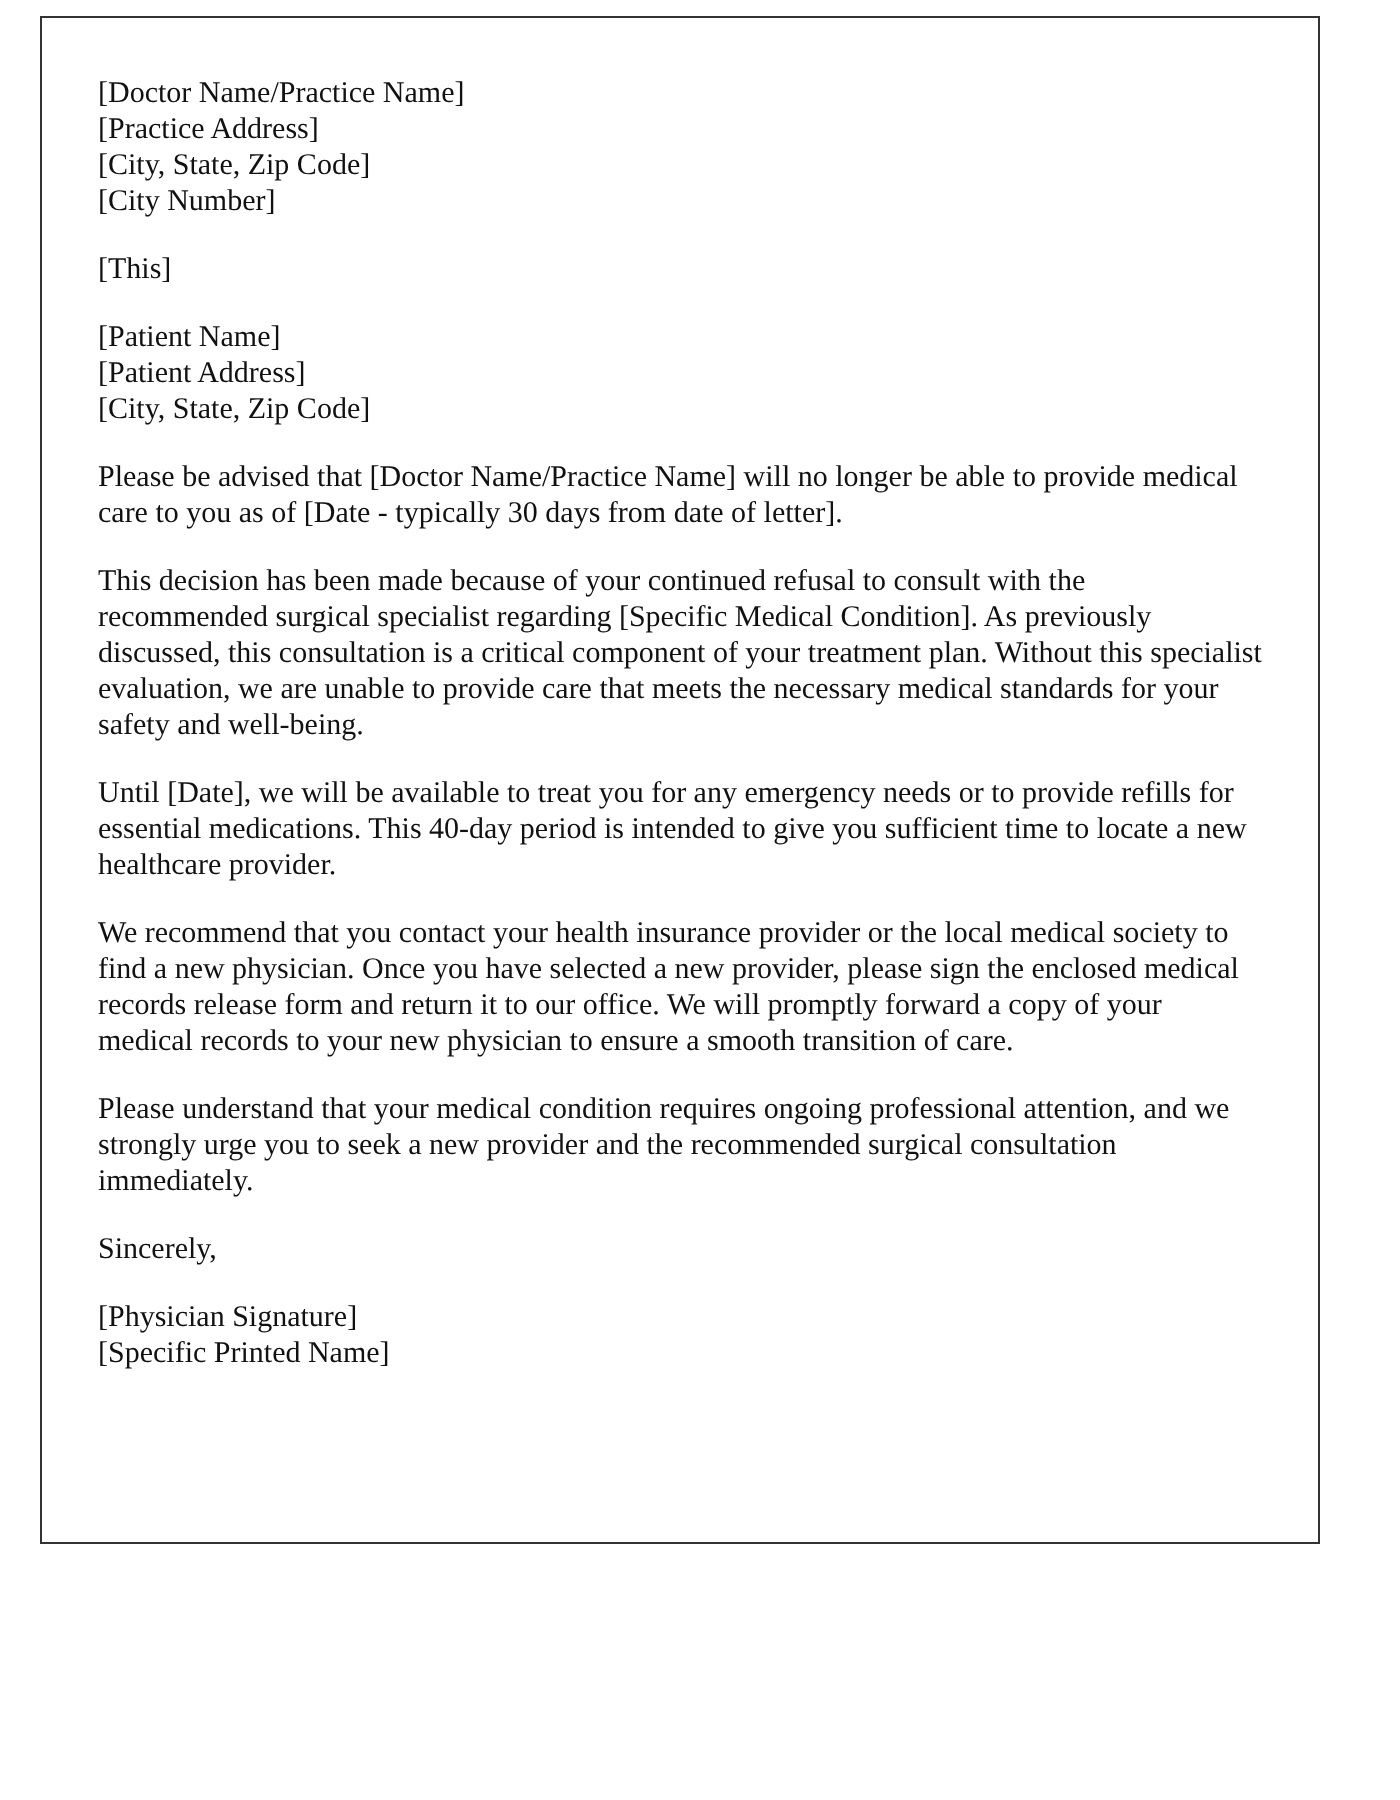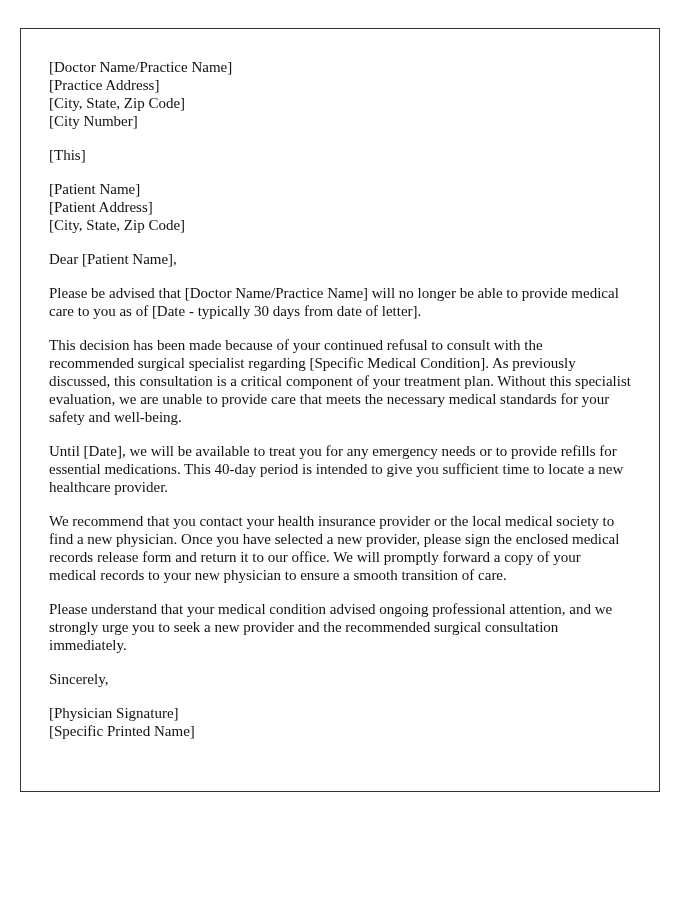--- a/index.html
+++ b/index.html
@@ -10,21 +10,21 @@
     body {
       width: 700px;
       height: 900px;
       position: relative;
       font-family: "Liberation Serif", "DejaVu Serif", serif;
       color: #111111;
     }
     .letter {
       position: absolute;
       left: 20px;
-      top: 28px;
+      top: 8px;
       width: 640px;
       height: 764px;
       border: 1px solid #333333;
       box-sizing: border-box;
       padding: 29px 28px 0 28px;
     }
     .block {
       font-size: 15px;
       line-height: 18px;
       margin: 0 0 16px 0;
@@ -52,27 +52,26 @@
   <div class="block">
     <span class="line">[This]</span>
   </div>
 
   <div class="block">
     <span class="line">[Patient Name]</span>
     <span class="line">[Patient Address]</span>
     <span class="line">[City, State, Zip Code]</span>
   </div>
 
-  <div class="block">Dear [Patient Name],</div>
 
   <p class="block">Please be advised that [Doctor Name/Practice Name] will no longer be able to provide medical care to you as of [Date - typically 30 days from date of letter].</p>
   <p class="block">This decision has been made because of your continued refusal to consult with the recommended surgical specialist regarding [Specific Medical Condition]. As previously discussed, this consultation is a critical component of your treatment plan. Without this specialist evaluation, we are unable to provide care that meets the necessary medical standards for your safety and well-being.</p>
   <p class="block">Until [Date], we will be available to treat you for any emergency needs or to provide refills for essential medications. This 40-day period is intended to give you sufficient time to locate a new healthcare provider.</p>
   <p class="block">We recommend that you contact your health insurance provider or the local medical society to find a new physician. Once you have selected a new provider, please sign the enclosed medical records release form and return it to our office. We will promptly forward a copy of your medical records to your new physician to ensure a smooth transition of care.</p>
-  <p class="block">Please understand that your medical condition advised ongoing professional attention, and we strongly urge you to seek a new provider and the recommended surgical consultation immediately.</p>
+  <p class="block">Please understand that your medical condition requires ongoing professional attention, and we strongly urge you to seek a new provider and the recommended surgical consultation immediately.</p>
 
   <div class="block">Sincerely,</div>
 
   <div class="block">
     <span class="line">[Physician Signature]</span>
     <span class="line">[Specific Printed Name]</span>
   </div>
 
 </div>
 

